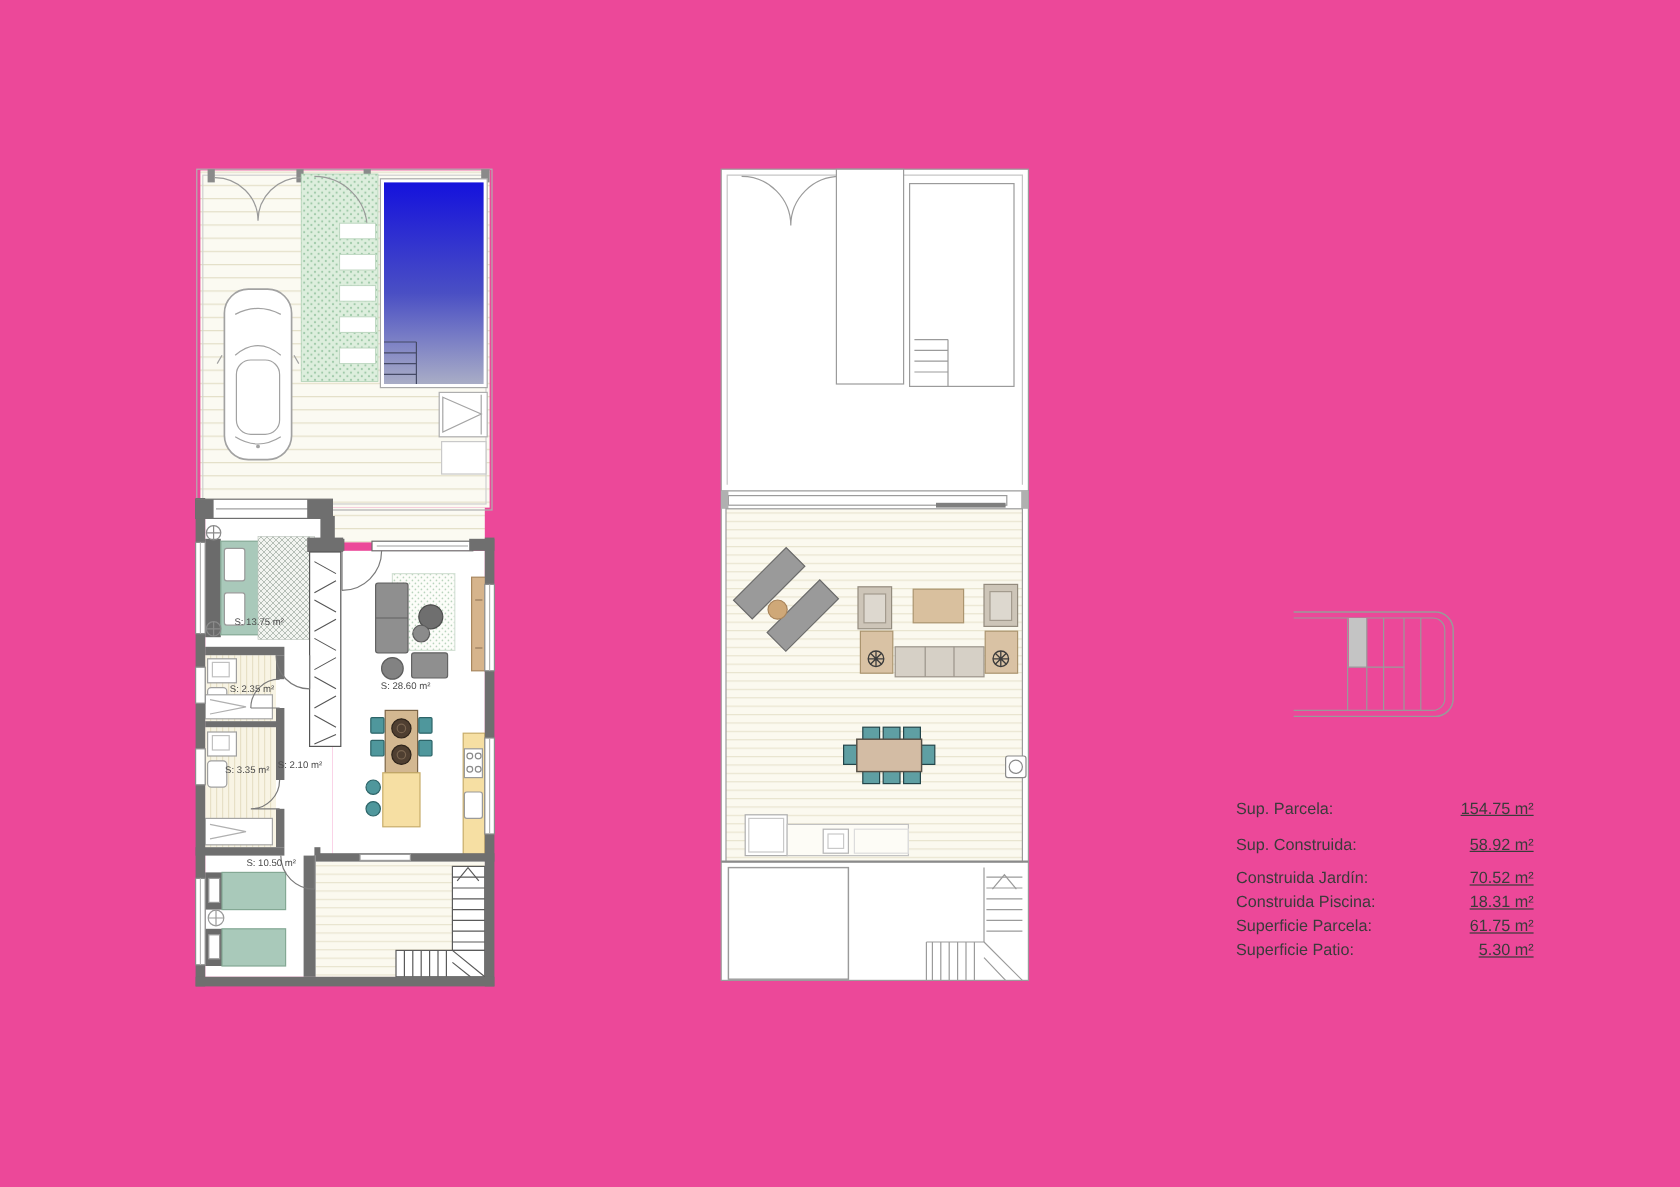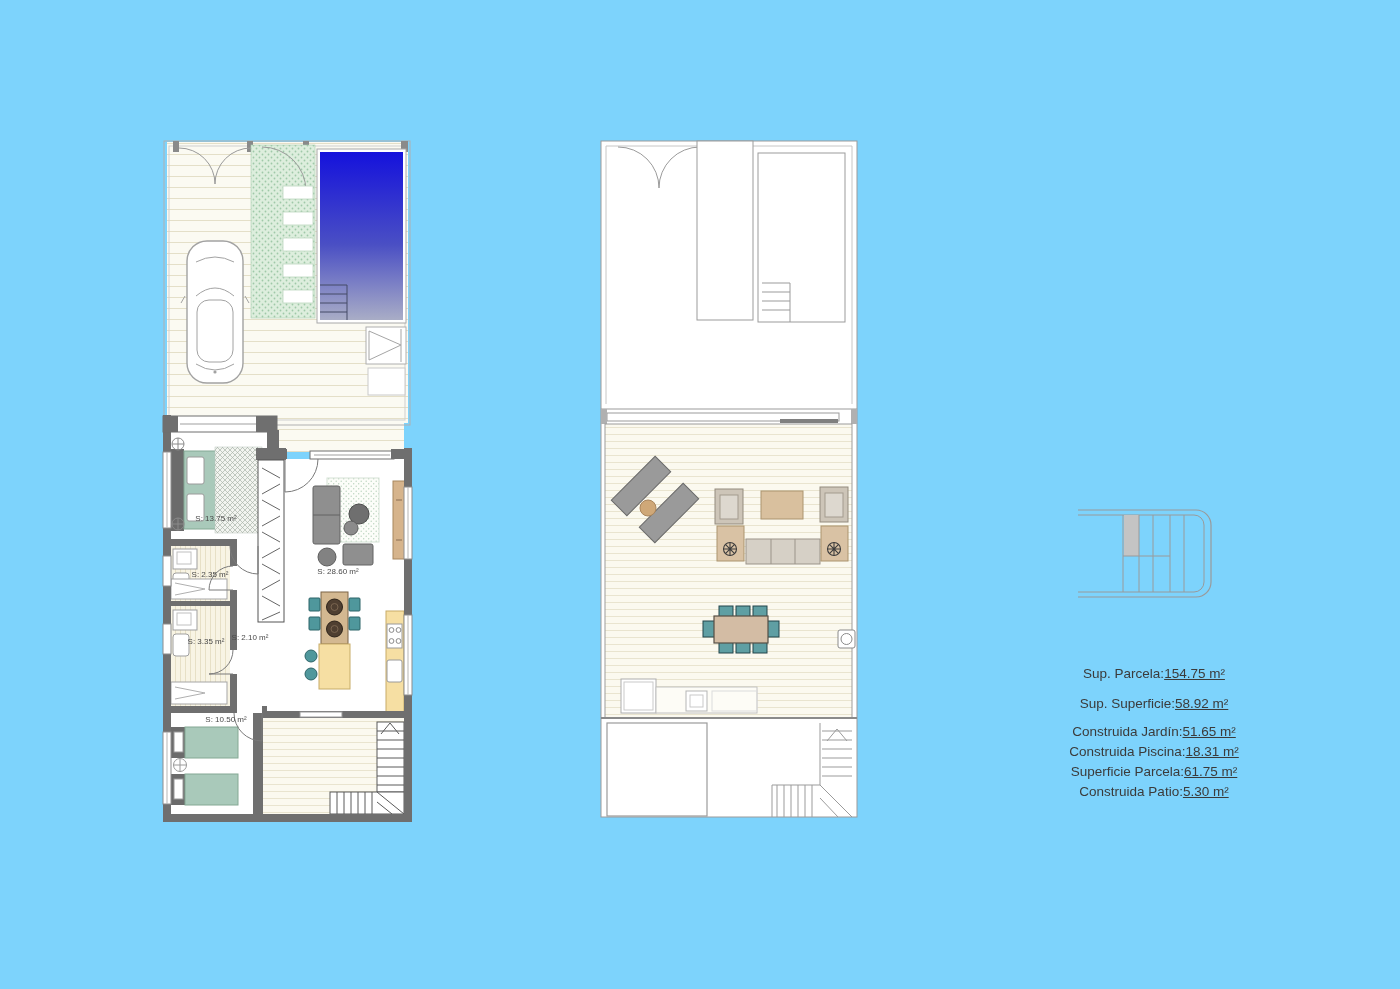--- a/index.html
+++ b/index.html
@@ -1,22 +1,22 @@
 <!DOCTYPE html>
 <html><head>
 <meta charset="utf-8">
 <style>
   html,body{margin:0;padding:0;background:#ffffff;}
-  .canvas{position:relative;width:1400px;height:989px;background:#7dd3fc;overflow:hidden;
+  .canvas{position:relative;width:1400px;height:989px;background:#ec4899;overflow:hidden;
           font-family:"Liberation Sans",sans-serif;}
   svg{position:absolute;left:0;top:0;}
   svg text{font-family:"Liberation Sans",sans-serif;fill:#4a4a4a;}
   .room-label{font-size:8px;}
   .summary{position:absolute;left:1030px;top:666px;width:248px;color:#3b3b3b;font-size:13.5px;}
-  .summary .row{display:flex;justify-content:center;line-height:16px;}
+  .summary .row{display:flex;justify-content:space-between;line-height:16px;}
   .summary .row.g1{margin-bottom:14px;}
   .summary .row.g2{margin-bottom:12px;}
   .summary .row.g3{margin-bottom:4px;}
   .summary .val{text-align:right;text-decoration:underline;}
 </style>
 </head>
 <body>
 
 <div class="canvas">
 
@@ -355,34 +355,34 @@
     <path d="M1123,515 V592 M1139,515 V592 M1153,515 V592 M1170,515 V592 M1184,515 V592 M1123,556 H1170"></path>
   </g>
 </svg>
 
 <div class="summary">
   <div class="row g1">
     <span class="lbl">Sup. Parcela:</span>
     <span class="val">154.75 m²</span>
   </div>
   <div class="row g2">
-    <span class="lbl">Sup. Superficie:</span>
+    <span class="lbl">Sup. Construida:</span>
     <span class="val">58.92 m²</span>
   </div>
   <div class="row g3">
     <span class="lbl">Construida Jardín:</span>
-    <span class="val">51.65 m²</span>
+    <span class="val">70.52 m²</span>
   </div>
   <div class="row g3">
     <span class="lbl">Construida Piscina:</span>
     <span class="val">18.31 m²</span>
   </div>
   <div class="row g3">
     <span class="lbl">Superficie Parcela:</span>
     <span class="val">61.75 m²</span>
   </div>
   <div class="row g3">
-    <span class="lbl">Construida Patio:</span>
+    <span class="lbl">Superficie Patio:</span>
     <span class="val">5.30 m²</span>
   </div>
 </div>
 
 </div>
 
 </body></html>

